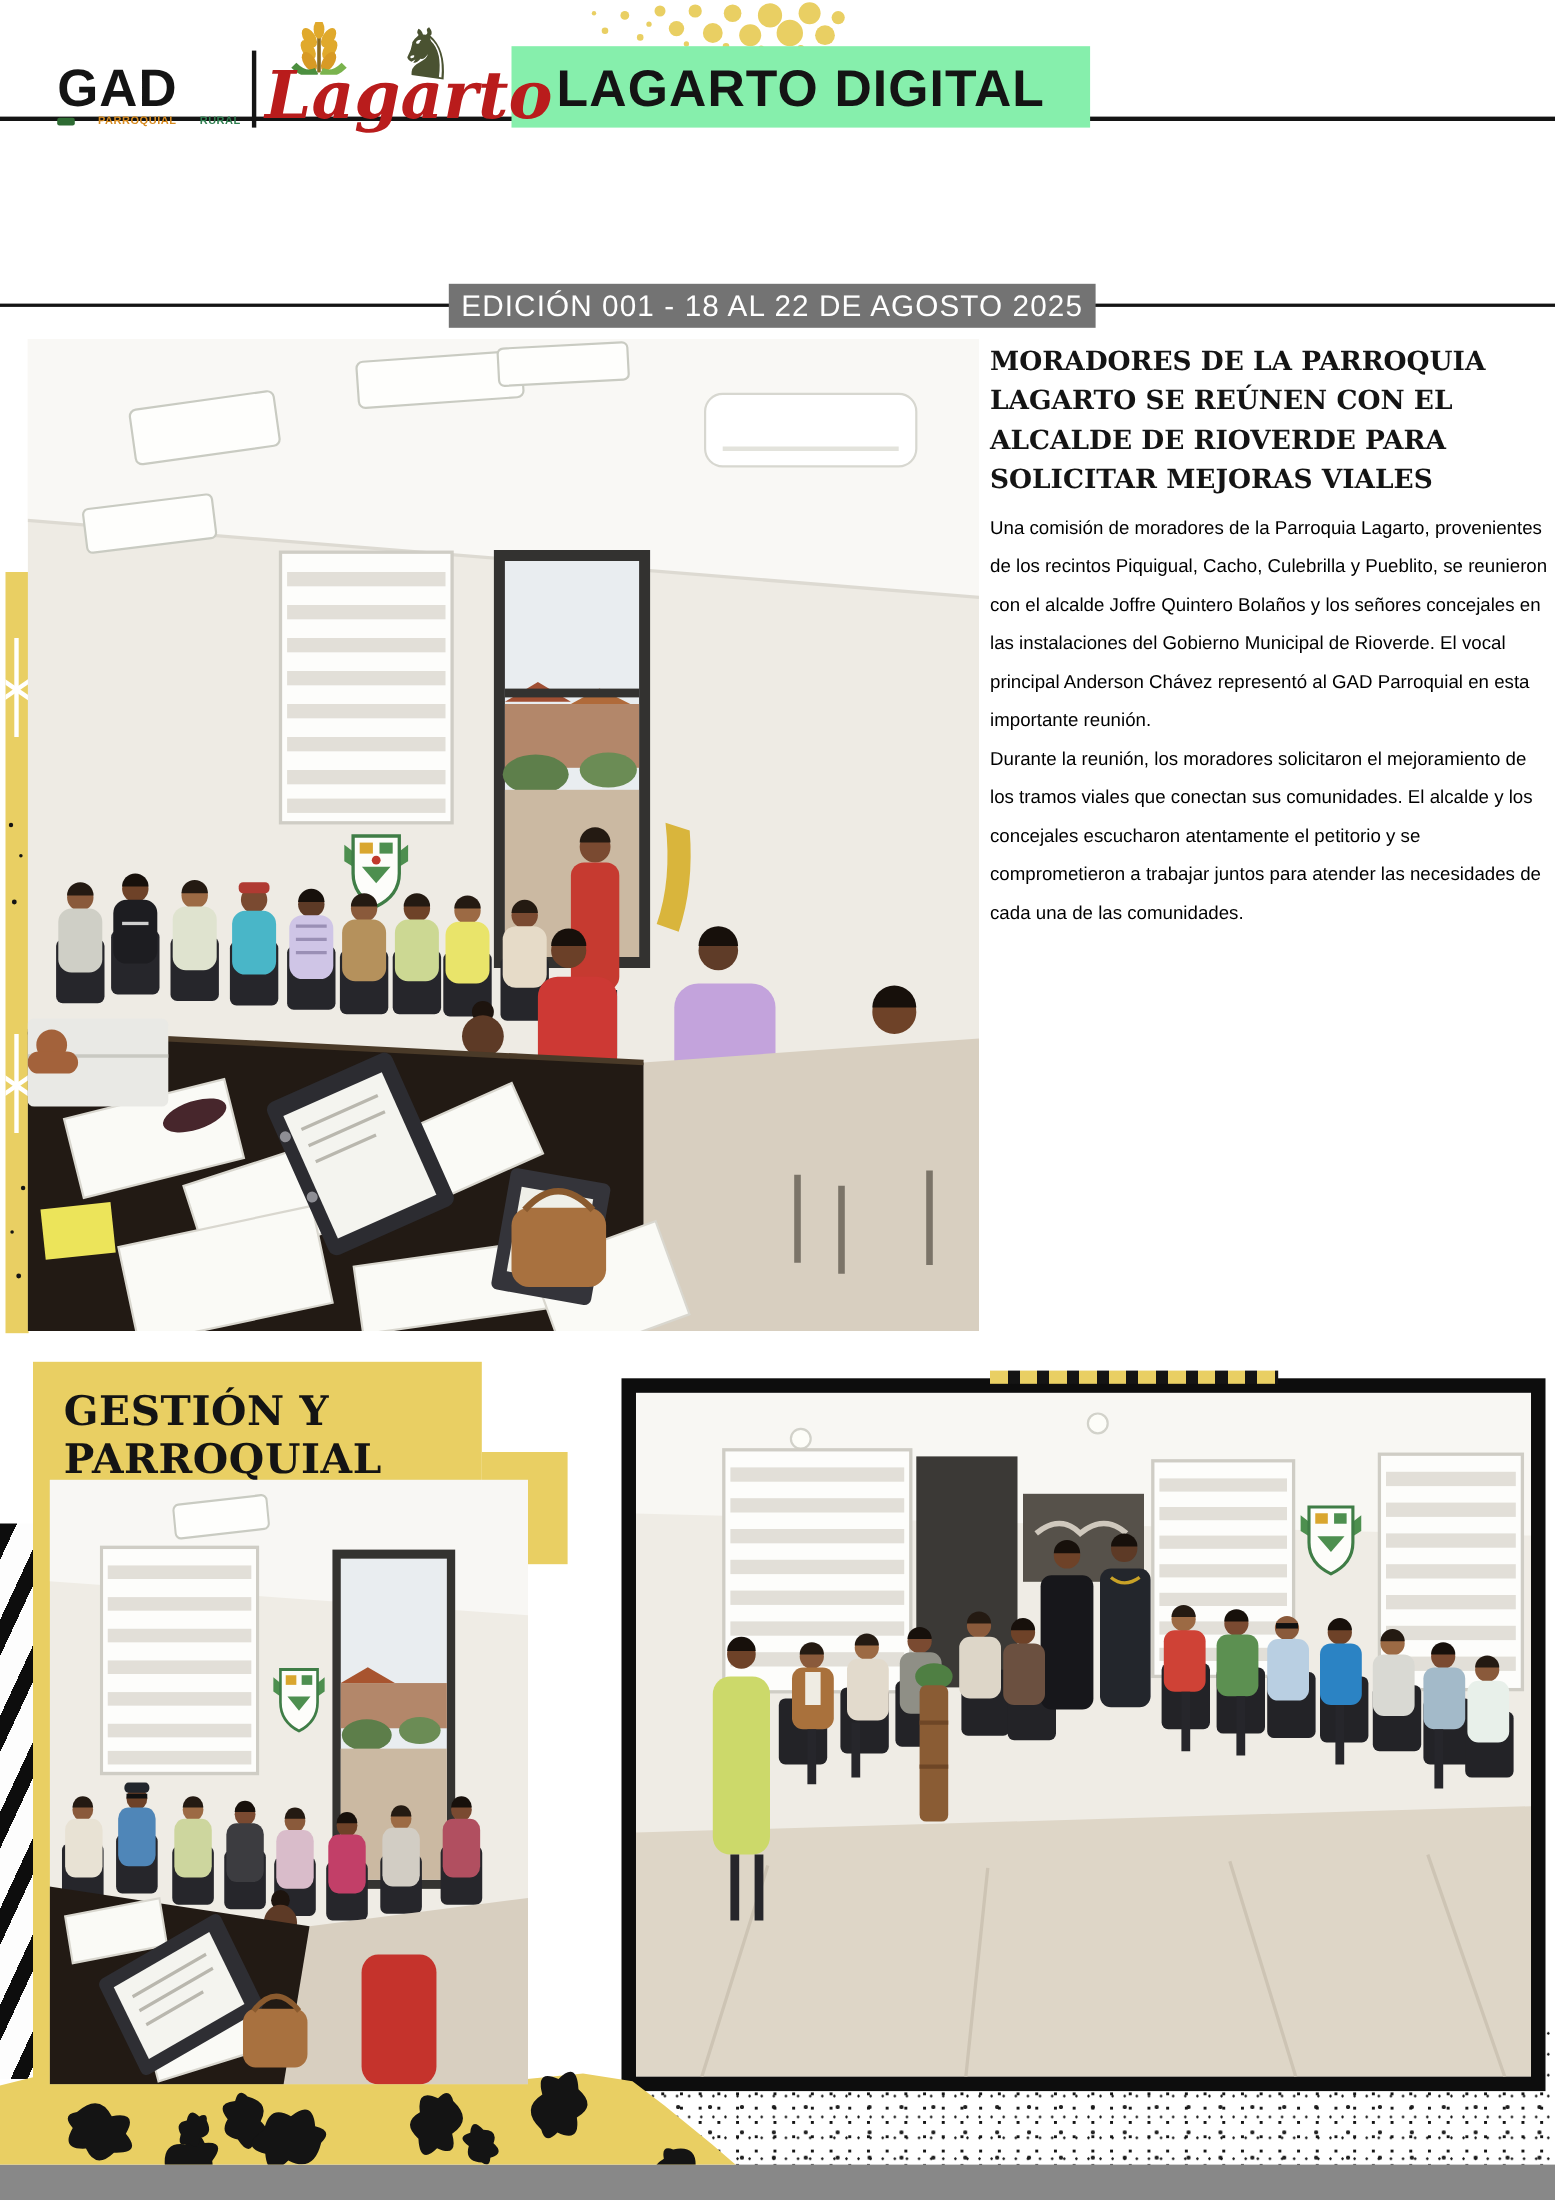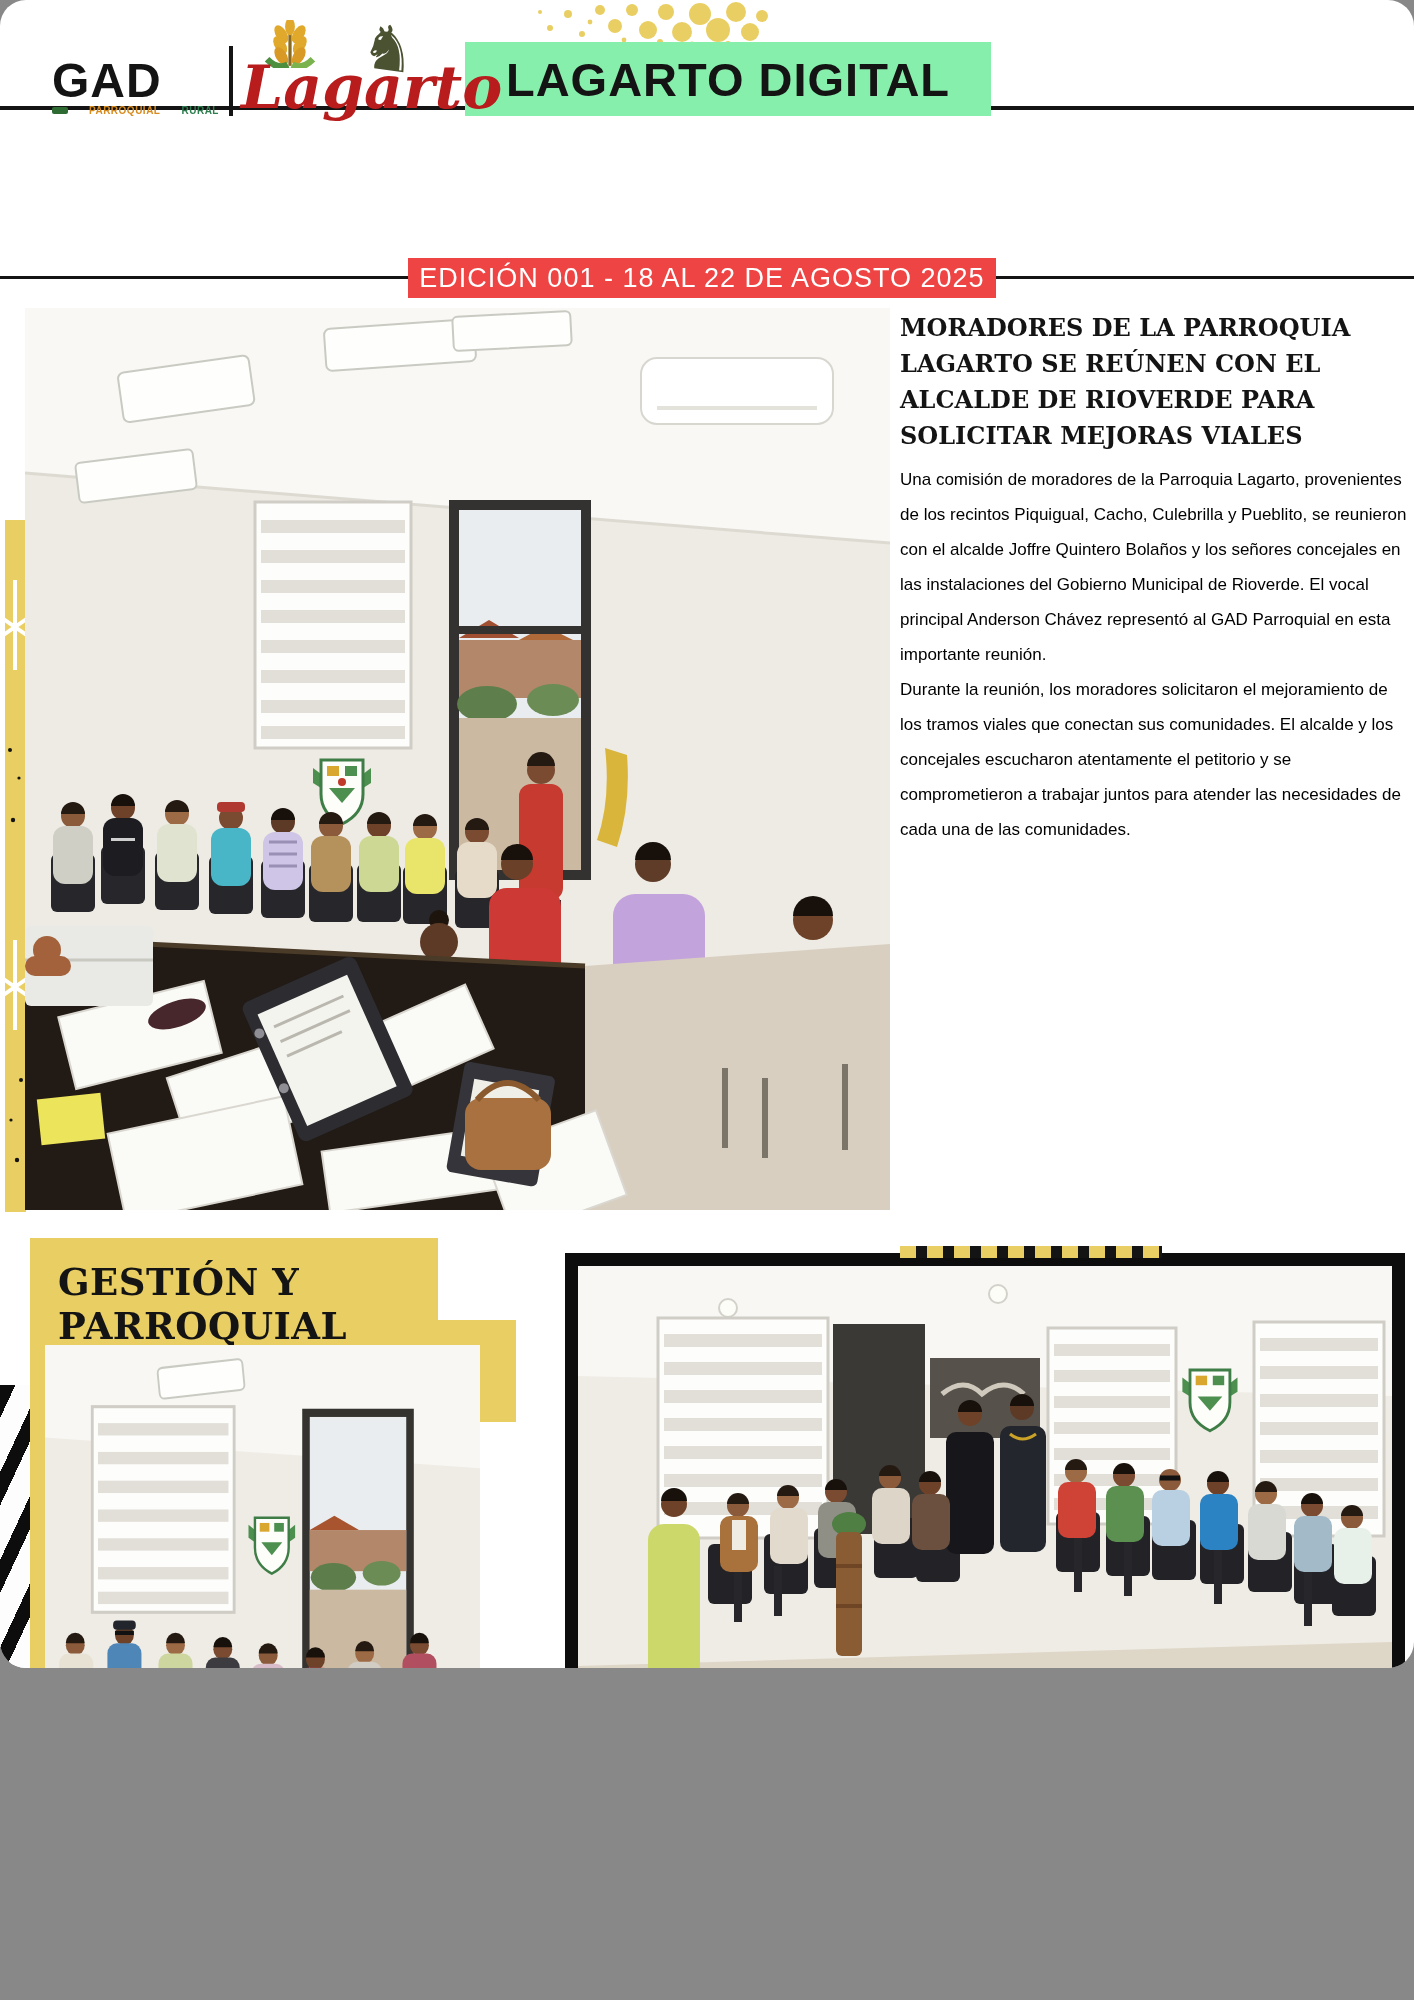--- a/index.html
+++ b/index.html
@@ -1,37 +1,37 @@
 <!DOCTYPE html>
 <html><head>
 <meta charset="utf-8">
 <style>
   html,body{margin:0;padding:0;background:#888;}
-  .page{position:relative;width:1414px;height:1668px;background:#fff;overflow:hidden;
-        font-family:"Liberation Sans", sans-serif;color:#111;margin:0 auto;border-radius:26px;}
+  .page{position:relative;width:1414px;height:1968px;background:#fff;overflow:hidden;
+        font-family:"Liberation Sans", sans-serif;color:#111;margin:0 auto;}
 
   
   .hline{position:absolute;background:#141414;height:4px;left:0;width:1414px;z-index:1;}
   .logo{position:absolute;left:52px;top:24px;display:flex;align-items:flex-end;z-index:3;}
   .logo-gad{display:flex;flex-direction:column;align-items:flex-start;}
   .logo-acronym{font-size:48px;font-weight:bold;letter-spacing:1px;line-height:44px;color:#141414;}
   .logo-sub{display:flex;gap:21px;align-items:center;font-size:10px;font-weight:bold;letter-spacing:.5px;margin-top:2px;}
   .logo-sub .t1{color:#d78a1e;}
   .logo-sub .t2{color:#2e7d4f;}
   .tractor{width:16px;height:7px;background:#2e6b33;border-radius:2px;display:inline-block;}
   .logo-div{width:4px;height:70px;background:#141414;margin:0 8px 0 10px;}
   .logo-right{position:relative;width:150px;height:92px;}
   .logo-script{position:absolute;left:0;bottom:-6px;font-family:"DejaVu Serif",serif;font-style:italic;font-weight:bold;font-size:60px;color:#b91c1c;}
   .horse{position:absolute;right:-26px;top:-12px;font-size:62px;color:#4a5231;transform:rotate(8deg);font-family:"DejaVu Sans",sans-serif;}
   .banner{position:absolute;left:465px;top:42px;width:526px;height:74px;background:#86efac;z-index:2;
           display:flex;align-items:center;justify-content:center;font-size:47px;font-weight:bold;letter-spacing:1px;color:#141414;}
   .splatter-top{position:absolute;left:520px;top:0;z-index:1;}
   .title{position:absolute;left:0;top:108px;width:1414px;margin:0;text-align:center;z-index:2;
          font-family:"DejaVu Serif",serif;font-weight:normal;font-size:79px;letter-spacing:3px;color:#161616;}
-  .edition{position:absolute;left:408px;top:258px;width:588px;height:40px;background:#ef4444;color:#fff;z-index:2;
+  .edition{position:absolute;left:408px;top:258px;width:588px;height:40px;background:#737373;color:#fff;z-index:2;
            display:flex;align-items:center;justify-content:center;font-size:27px;letter-spacing:1px;}
 
   
   .photo{position:absolute;overflow:hidden;}
   .photo svg{display:block;}
   .photo-main{left:25px;top:308px;width:865px;height:902px;z-index:2;}
   .gestion-box{position:absolute;left:30px;top:1238px;width:408px;height:662px;background:#e9cf63;z-index:2;}
   .gestion-title{margin:0;padding:22px 0 0 28px;font-family:"DejaVu Serif",serif;font-weight:bold;font-size:37px;line-height:44px;color:#141414;letter-spacing:.5px;}
   .photo-gestion{left:45px;top:1345px;width:435px;height:550px;z-index:3;}
   .accent-square{position:absolute;left:438px;top:1320px;width:78px;height:102px;background:#e9cf63;z-index:1;}

